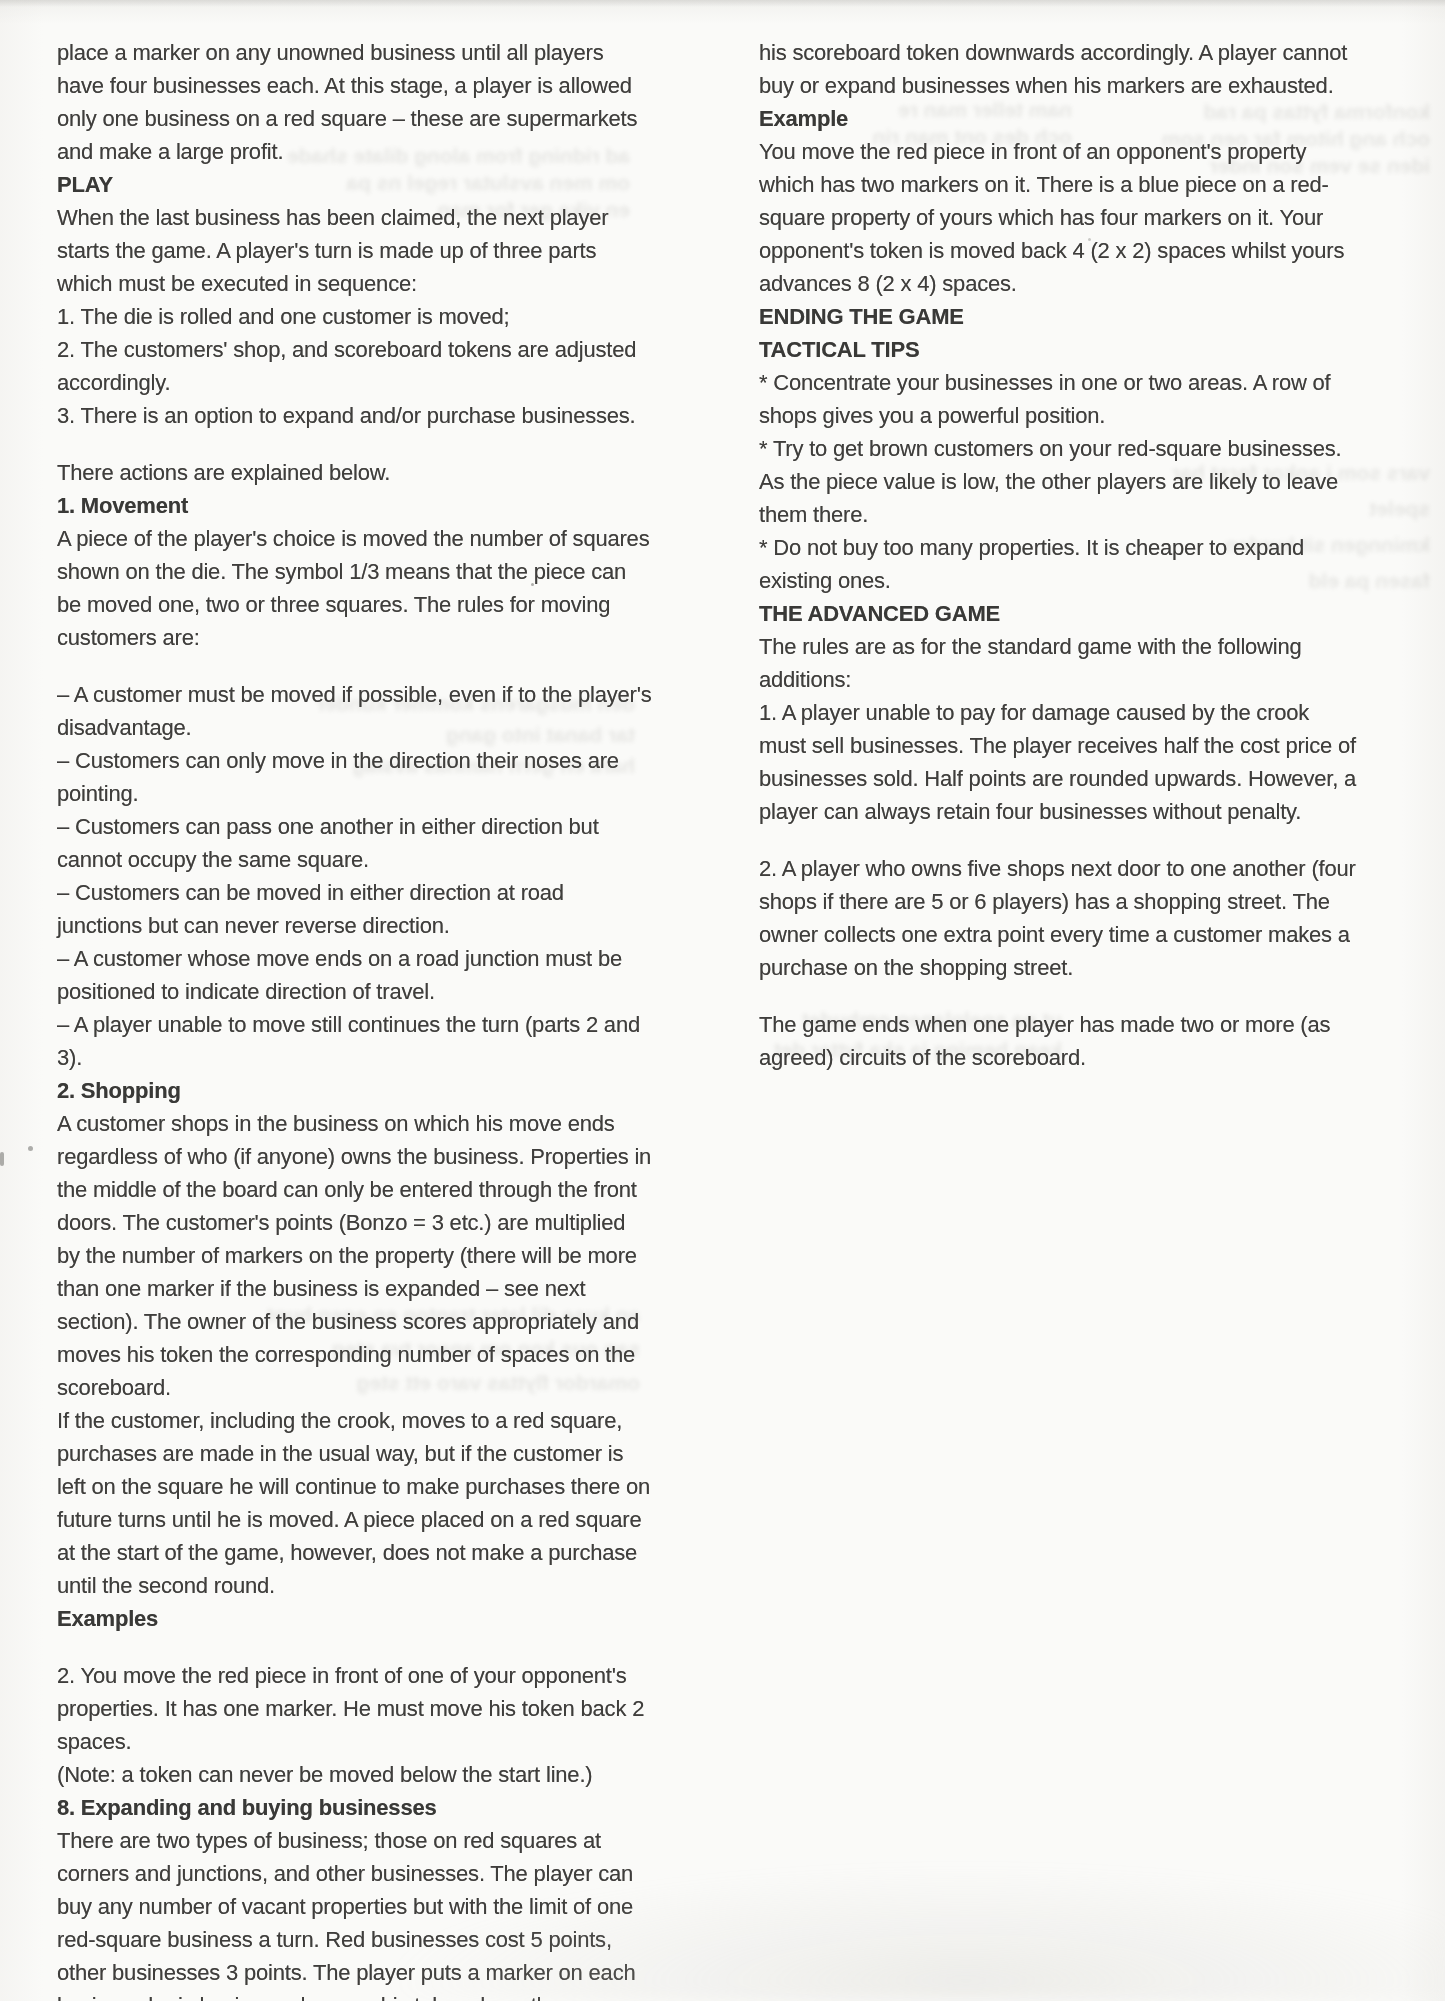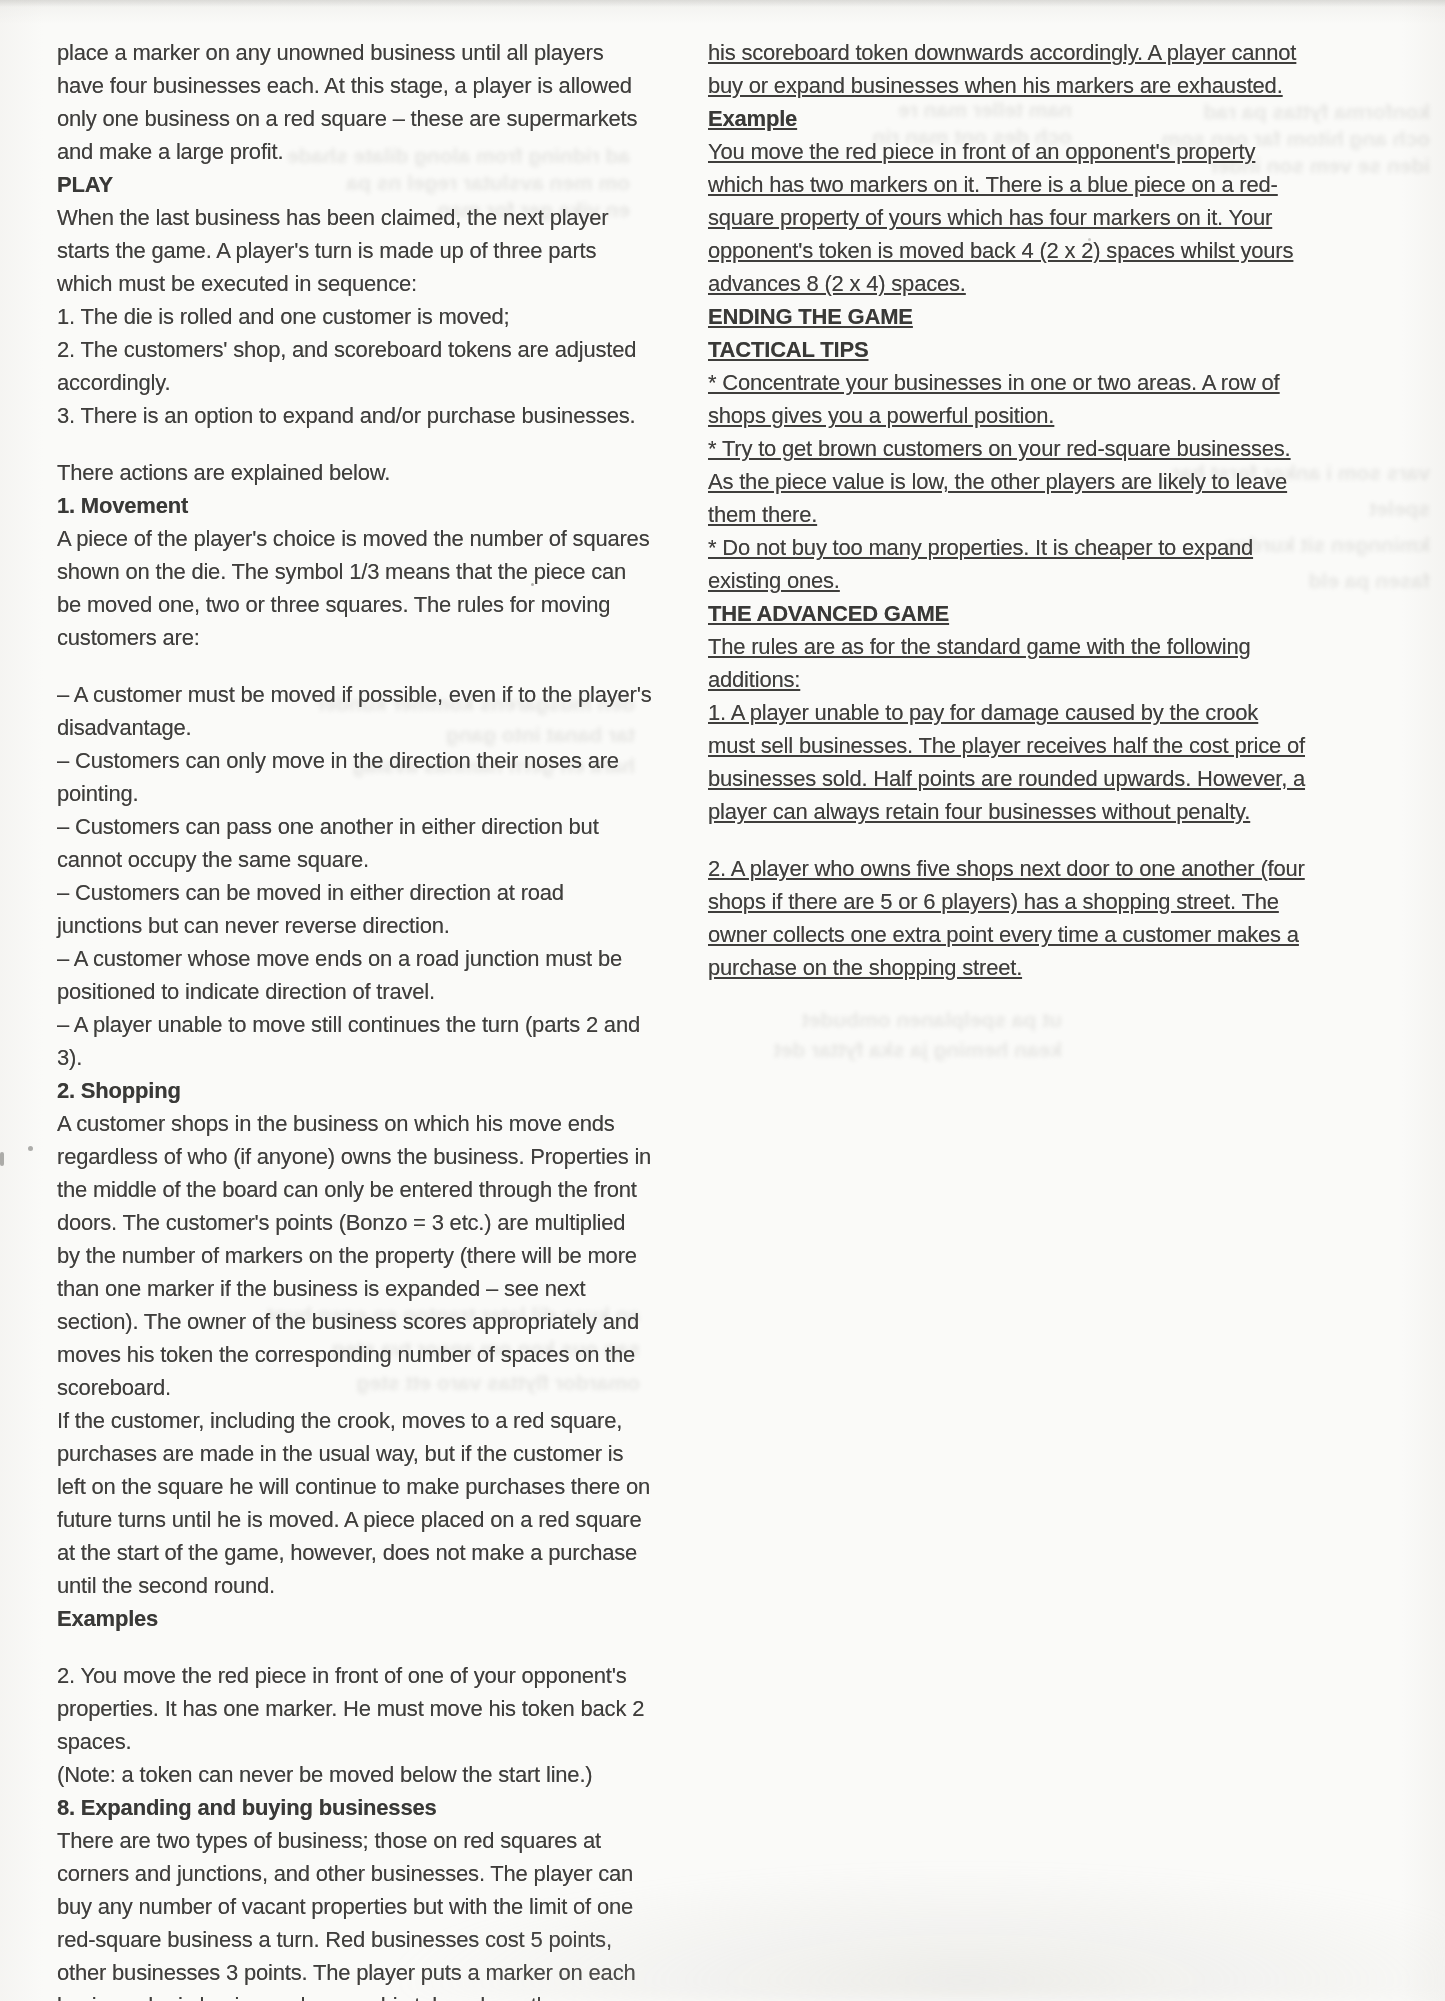--- a/index.html
+++ b/index.html
@@ -21,21 +21,21 @@
     position: absolute;
     top: 36px;
     width: 597px;
     font-size: 22px;
     line-height: 33px;
     letter-spacing: -0.2px;
     color: #3f3e3c;
     text-shadow: 0 0 0.4px rgba(62,61,59,0.55);
   }
   .col-left  { left: 57px; }
-  .col-right { left: 708px; text-decoration: underline; }
+  .col-right { left: 759px; }
   .block { white-space: pre-line; margin: 0; }
   .block.p    { margin-top: 24px; }
   .block.h    { font-weight: bold; color: #393937; }
   .block.cont { margin-top: 0; }
   .block:first-child { margin-top: 0; }
 
   
   .bleed {
     position: absolute;
     transform: scaleX(-1);
@@ -133,20 +133,21 @@
       <div class="block cont">You move the red piece in front of an opponent's property which has two markers on it. There is a blue piece on a red-square property of yours which has four markers on it. Your opponent's token is moved back 4 (2 x 2) spaces whilst yours advances 8 (2 x 4) spaces.</div>
       <div class="block h">ENDING THE GAME</div>
       <div class="block h">TACTICAL TIPS</div>
       <div class="block cont">* Concentrate your businesses in one or two areas. A row of shops gives you a powerful position.
 * Try to get brown customers on your red-square businesses. As the piece value is low, the other players are likely to leave them there.
 * Do not buy too many properties. It is cheaper to expand existing ones.</div>
       <div class="block h">THE ADVANCED GAME</div>
       <div class="block cont">The rules are as for the standard game with the following additions:
 1. A player unable to pay for damage caused by the crook must sell businesses. The player receives half the cost price of businesses sold. Half points are rounded upwards. However, a player can always retain four businesses without penalty.</div>
       <div class="block p">2. A player who owns five shops next door to one another (four shops if there are 5 or 6 players) has a shopping street. The owner collects one extra point every time a customer makes a purchase on the shopping street.</div>
+      <div class="block p">The game ends when one player has made two or more (as agreed) circuits of the scoreboard.</div>
     </div>
 
   <span class="speck s1"></span>
   <span class="speck s2"></span>
   <span class="speck s3"></span>
   <span class="speck s4"></span>
 
   <div class="bottom-wash"></div>
 </div>
 

